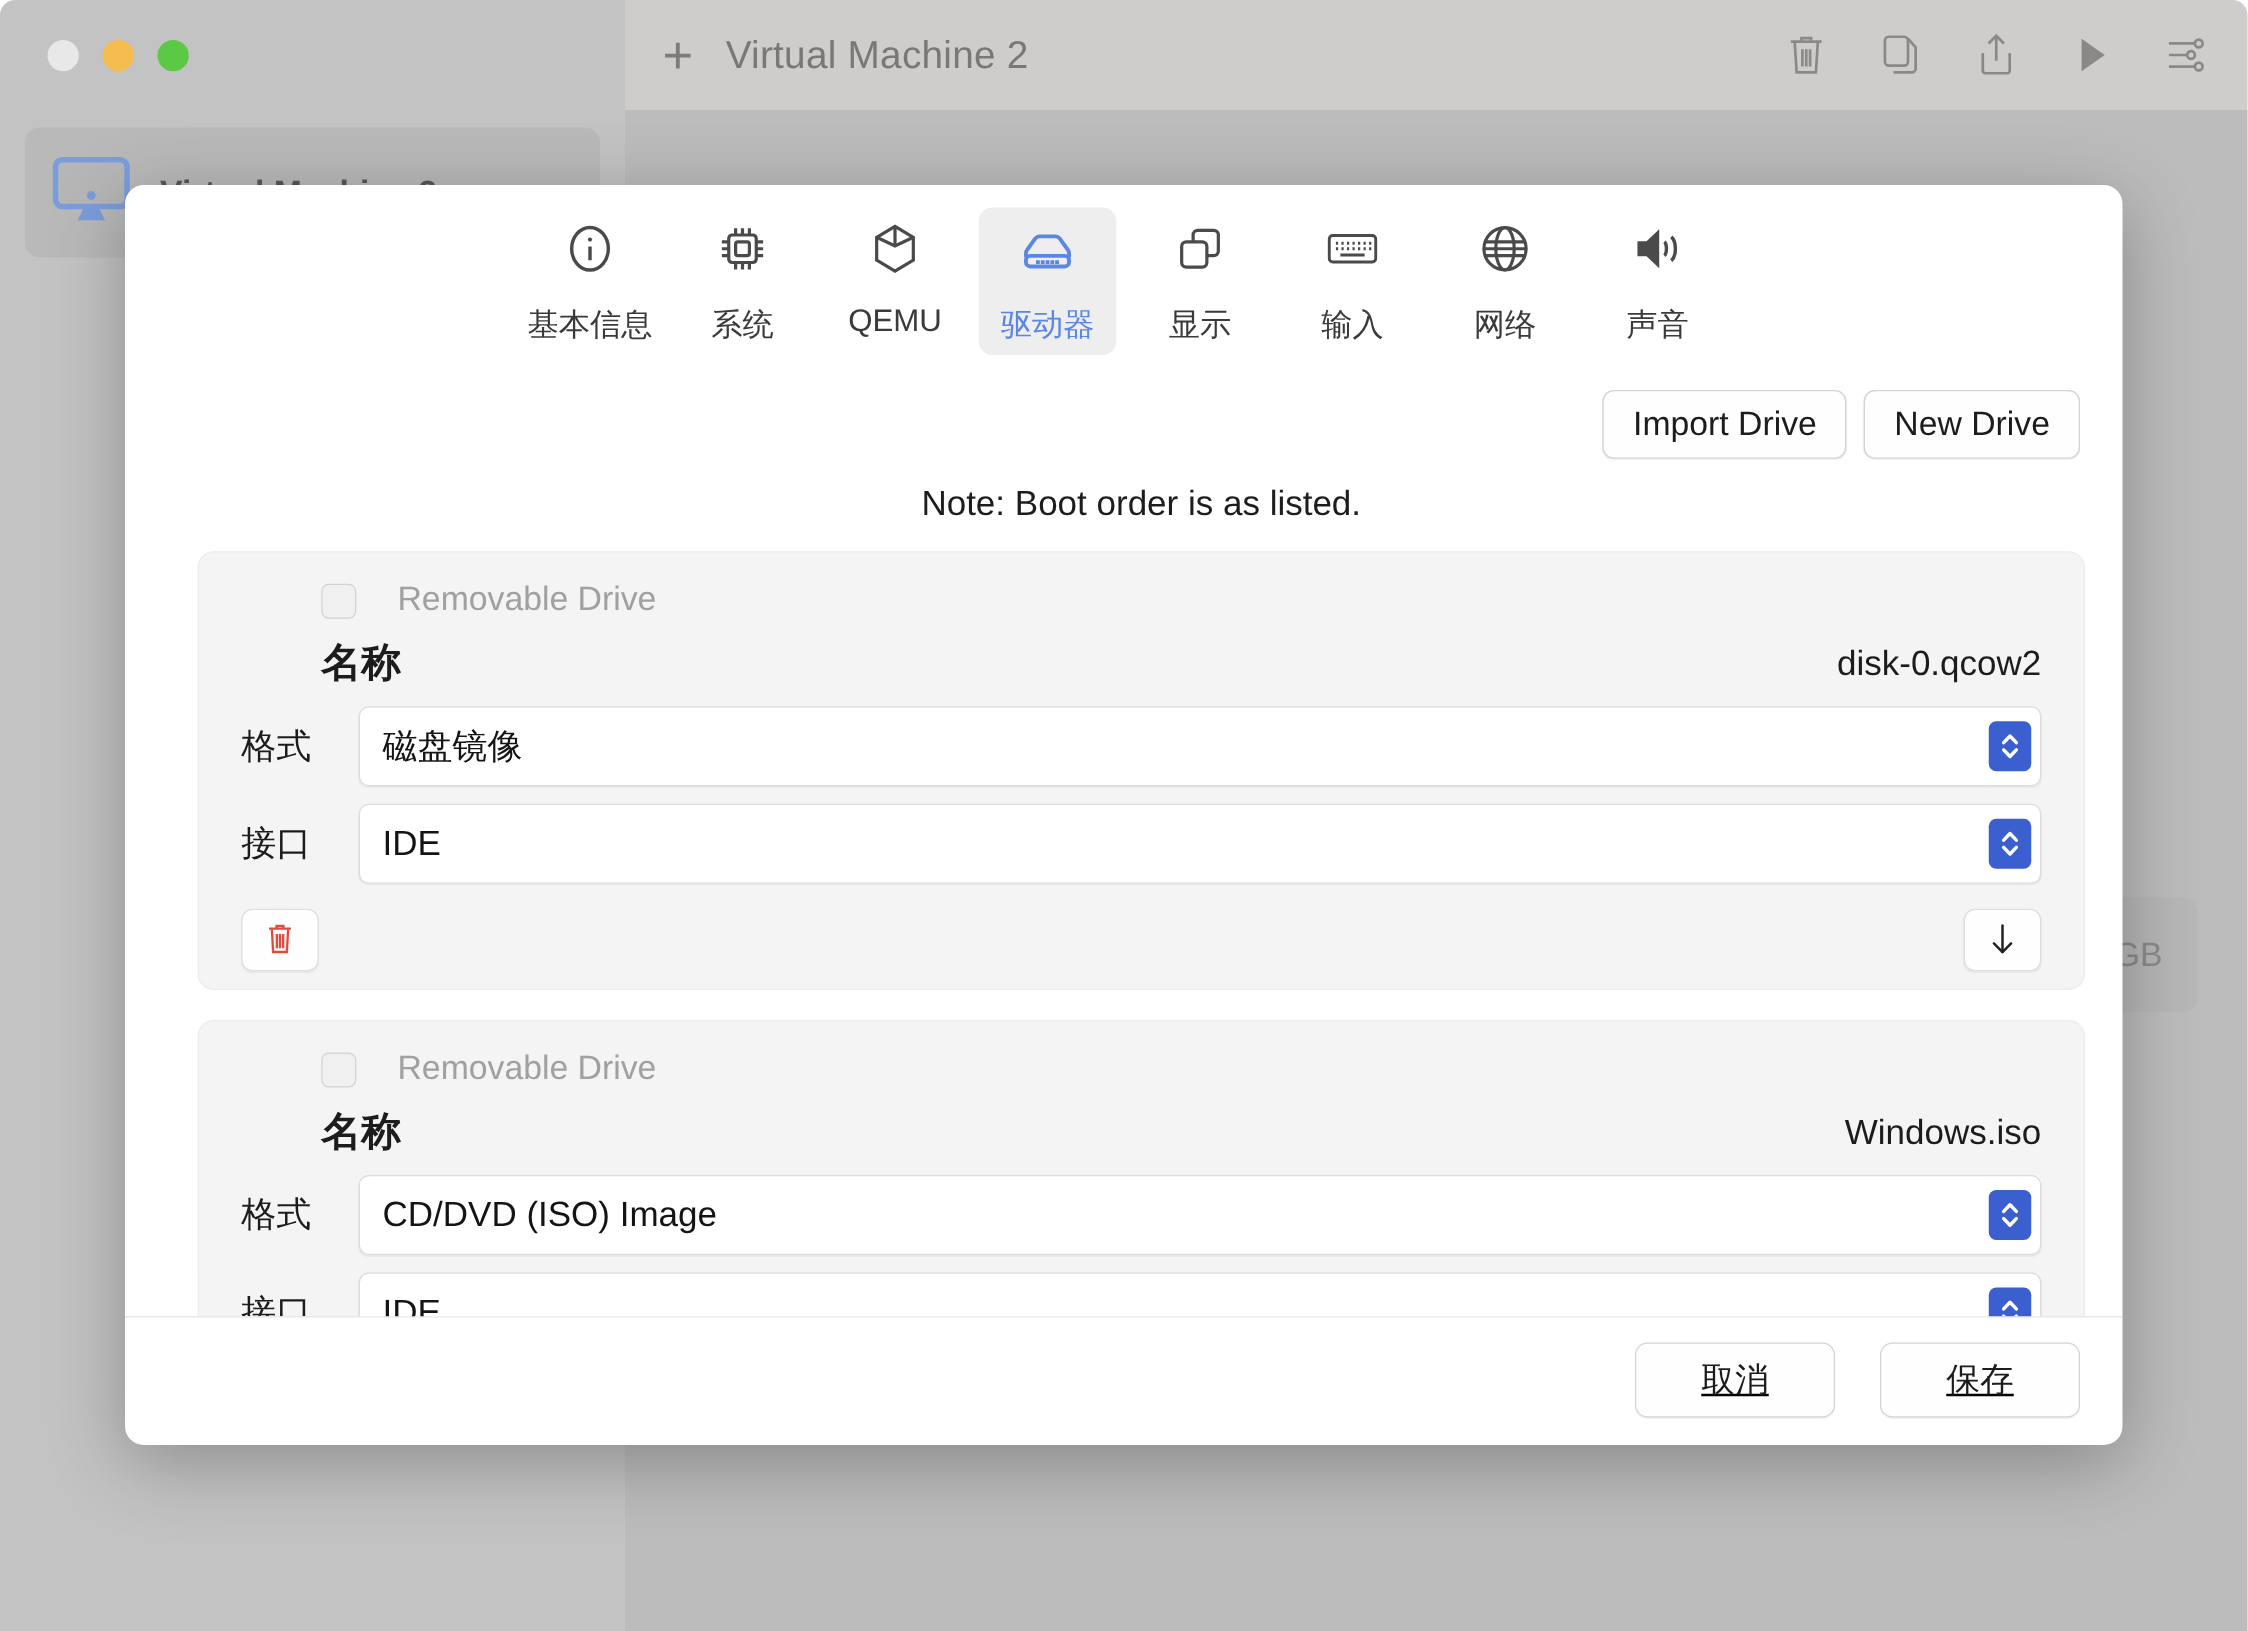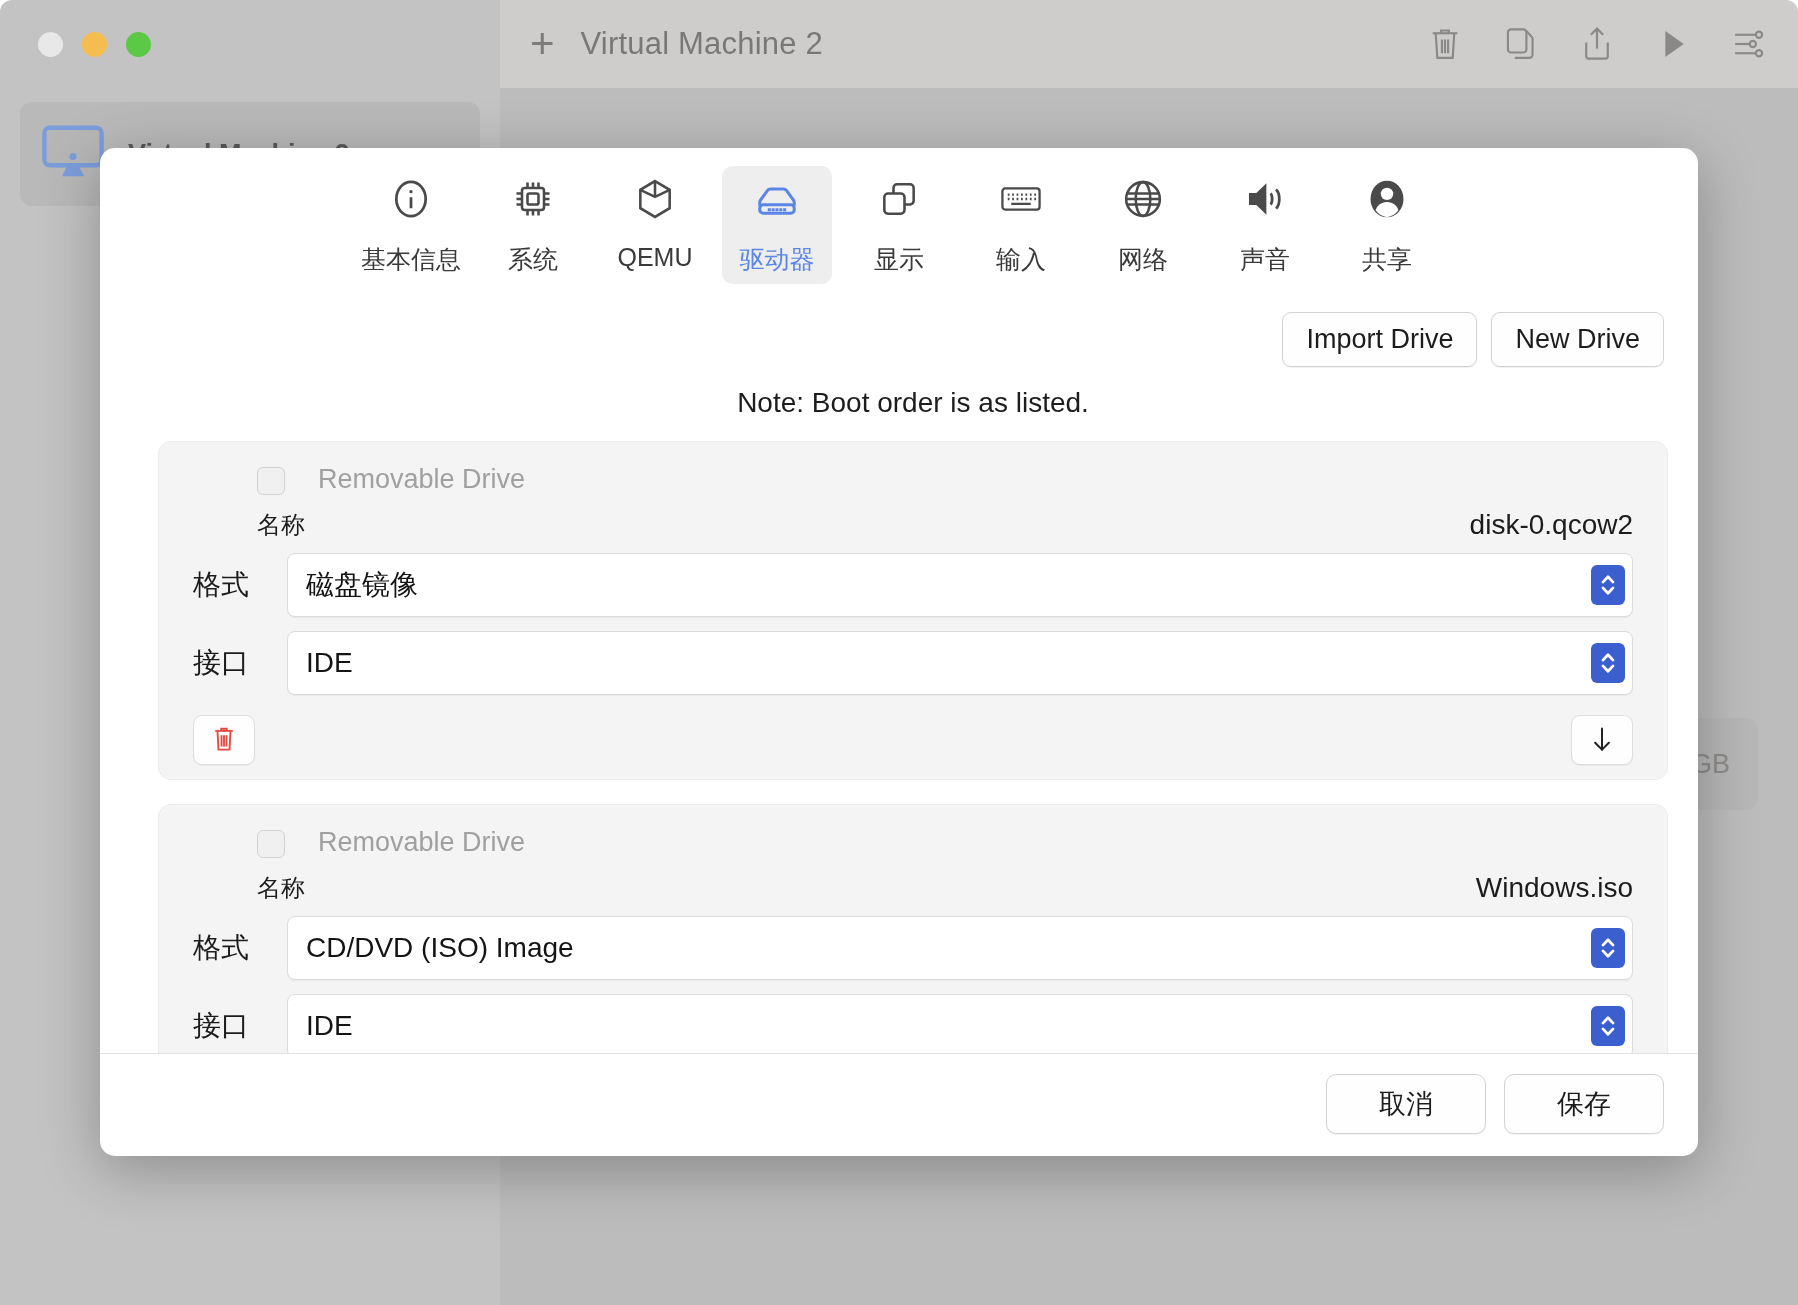--- a/index.html
+++ b/index.html
@@ -144,21 +144,21 @@
     width: 28px; height: 28px;
     background: #f0f0f0; border: 1px solid #d2d2d2;
     border-radius: 6px;
   }
   .chk-lbl { font-size: 27px; color: #a0a0a0; }
 
   .name-row {
     display: flex; align-items: center;
     padding: 10px 0 12px 64px;
   }
-  .name-lbl { font-size: 24px; color: #1c1c1c; }
+  .name-lbl { font-size: 32px; color: #1c1c1c; font-weight: bold; }
   .name-val { margin-left: auto; font-size: 28px; color: #1c1c1c; }
 
   .field-row { display: flex; align-items: center; gap: 32px; margin-bottom: 14px; }
   .field-lbl { width: 62px; font-size: 28px; color: #1c1c1c; text-align: left; }
   .popup {
     flex: 1; position: relative;
     background: #ffffff;
     border: 1px solid #dcdcdc;
     border-radius: 8px;
     height: 64px;
@@ -189,22 +189,23 @@
     border-radius: 9px;
     display: flex; align-items: center; justify-content: center;
     box-shadow: 0 1px 1px rgba(0,0,0,.05);
     cursor: default;
   }
   .icon-btn.right { margin-left: auto; }
 
   .footer {
     border-top: 1px solid #e3e3e3;
     display: flex; justify-content: flex-end; align-items: center;
-    gap: 18px;
+    gap: 36px;
     padding: 20px 34px 22px 34px;
+    text-decoration: underline;
   }
   .footer .btn { min-width: 160px; text-align: center; border-radius: 10px; }
 </style>
 </head>
 <body>
 
 <div class="app-window">
 
   <div class="titlebar">
     <div class="titlebar-left">
@@ -374,30 +375,20 @@
       <span class="tab-ico">
         <svg width="46" height="44" viewBox="0 0 24 24" fill="none" stroke="#4a4a4a" stroke-width="1.5">
           <path d="M4 9.5h3.5L12 5.2v13.6L7.5 14.5H4z" fill="#4a4a4a"></path>
           <path d="M15 9c1.2 1 1.2 5 0 6"></path>
           <path d="M18 6.8c2.4 2 2.4 8.4 0 10.4"></path>
         </svg>
       </span>
       <span class="tab-lbl">声音</span>
     </div>
 
-    <div class="tab">
-      <span class="tab-ico">
-        <svg width="44" height="44" viewBox="0 0 24 24" fill="#4a4a4a">
-          <ellipse cx="12" cy="12" rx="9" ry="10"></ellipse>
-          <circle cx="12" cy="9.2" r="3.4" fill="#ffffff"></circle>
-          <path d="M12 13.6c3.2 0 5.6 2 6.2 4.6A9.4 9.4 0 0112 22a9.4 9.4 0 01-6.2-3.8c.6-2.6 3-4.6 6.2-4.6z" fill="#ffffff"></path>
-        </svg>
-      </span>
-      <span class="tab-lbl">共享</span>
-    </div>
   </div>
 
   <div class="content">
 
     <div class="btn-row">
       <button class="btn">Import Drive</button>
       <button class="btn">New Drive</button>
     </div>
 
     <div class="note">Note: Boot order is as listed.</div>

